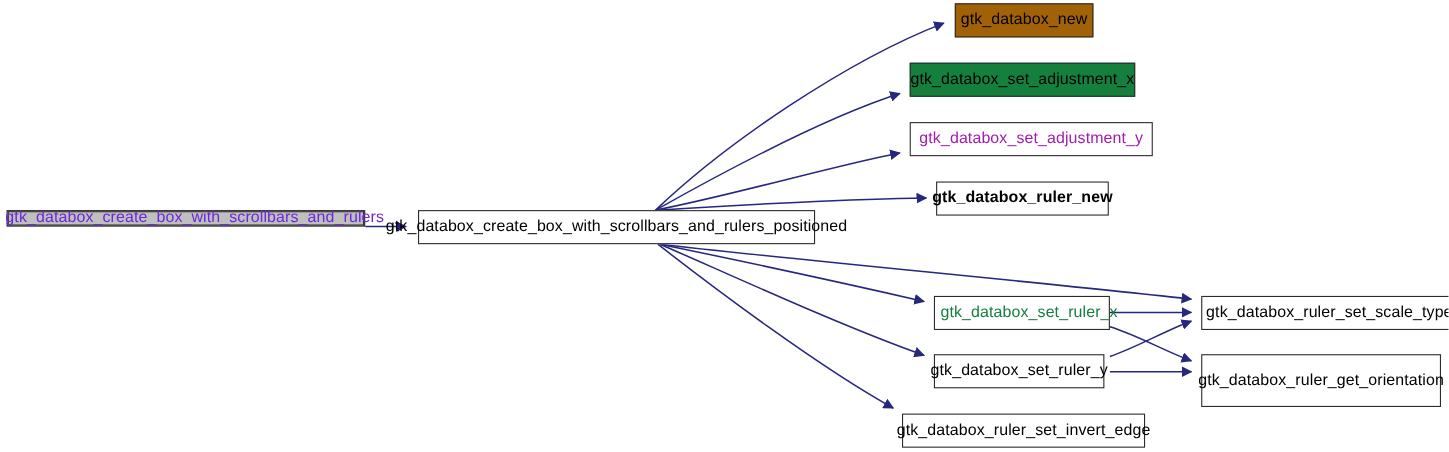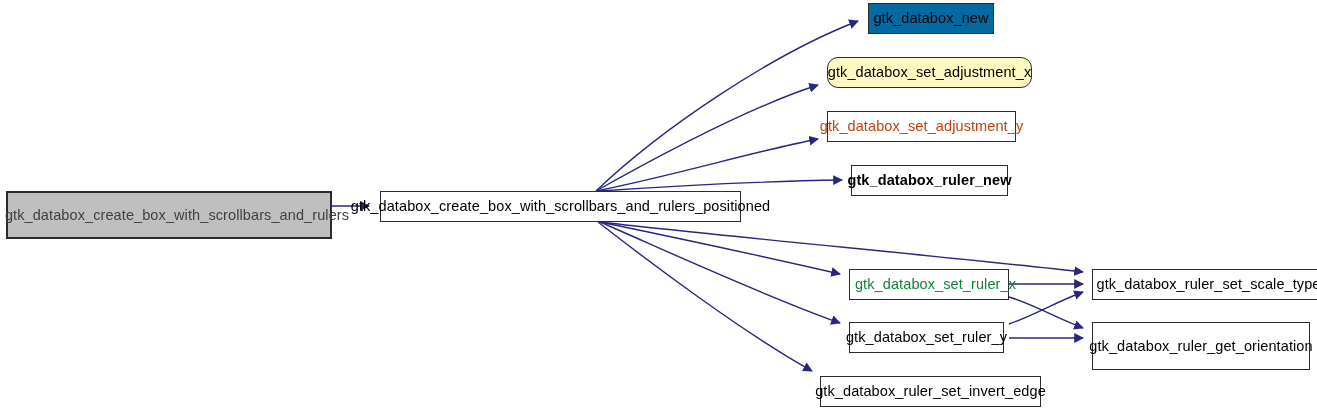--- a/index.html
+++ b/index.html
@@ -70,33 +70,33 @@
         <path d="M600,222 C660,248 766,297 840,323" marker-end="url(#ah)"></path>
         <path d="M598,222 C648,261 745,334 812,371" marker-end="url(#ah)"></path>
         <path d="M1009,284 L1083,284" marker-end="url(#ah)"></path>
         <path d="M1009,297 C1035,305 1058,319 1083,328" marker-end="url(#ah)"></path>
         <path d="M1009,324 C1035,315 1058,301 1083,292" marker-end="url(#ah)"></path>
         <path d="M1009,338 L1083,338" marker-end="url(#ah)"></path>
       </g>
   </svg>
 
   <div id="node-layer">
-      <div class="node current" style="left: 6px; top: 191px; width: 326px; height: 48px; border-color: rgb(43, 43, 43); background: rgb(191, 191, 191); color: #404040; padding-left: 16px;">
+      <div class="node current" style="left: 6px; top: 191px; width: 326px; height: 15px; border-color: rgb(43, 43, 43); background: rgb(191, 191, 191); color: #6d28d9; padding-left: 16px;">
         <span class="lbl">gtk_databox_create_box_with_scrollbars_and_rulers</span>
       </div>
       <div class="node" style="left: 380px; top: 191px; width: 361px; height: 31px; border-color: rgb(43, 43, 43); background: rgb(255, 255, 255); color: rgb(0, 0, 0);">
         <span class="lbl">gtk_databox_create_box_with_scrollbars_and_rulers_positioned</span>
       </div>
-      <div class="node" style="left: 868px; top: 3px; width: 126px; height: 31px; border-color: rgb(43, 43, 43); background: #0369a1; color: rgb(0, 0, 0);">
+      <div class="node" style="left: 868px; top: 3px; width: 126px; height: 31px; border-color: rgb(43, 43, 43); background: #a16207; color: rgb(0, 0, 0);">
         <span class="lbl">gtk_databox_new</span>
       </div>
-      <div class="node" style="left: 827px; top: 57px; width: 205px; height: 31px; border-color: rgb(43, 43, 43); background: #fef9c3; color: rgb(0, 0, 0); border-radius: 11px;">
+      <div class="node" style="left: 827px; top: 57px; width: 205px; height: 31px; border-color: rgb(43, 43, 43); background: #15803d; color: rgb(0, 0, 0);">
         <span class="lbl">gtk_databox_set_adjustment_x</span>
       </div>
-      <div class="node" style="left: 827px; top: 111px; width: 189px; height: 31px; border-color: rgb(43, 43, 43); background: rgb(255, 255, 255); color: #c2410c;">
+      <div class="node" style="left: 827px; top: 111px; width: 221px; height: 31px; border-color: rgb(43, 43, 43); background: rgb(255, 255, 255); color: #a21caf;">
         <span class="lbl">gtk_databox_set_adjustment_y</span>
       </div>
       <div class="node" style="left: 851px; top: 165px; width: 157px; height: 31px; border-color: rgb(43, 43, 43); background: rgb(255, 255, 255); color: rgb(0, 0, 0); font-weight: bold;">
         <span class="lbl">gtk_databox_ruler_new</span>
       </div>
       <div class="node" style="left: 849px; top: 269px; width: 160px; height: 31px; border-color: rgb(43, 43, 43); background: rgb(255, 255, 255); color: #15803d; padding-left: 13px;">
         <span class="lbl">gtk_databox_set_ruler_x</span>
       </div>
       <div class="node" style="left: 849px; top: 322px; width: 155px; height: 31px; border-color: rgb(43, 43, 43); background: rgb(255, 255, 255); color: rgb(0, 0, 0);">
         <span class="lbl">gtk_databox_set_ruler_y</span>

